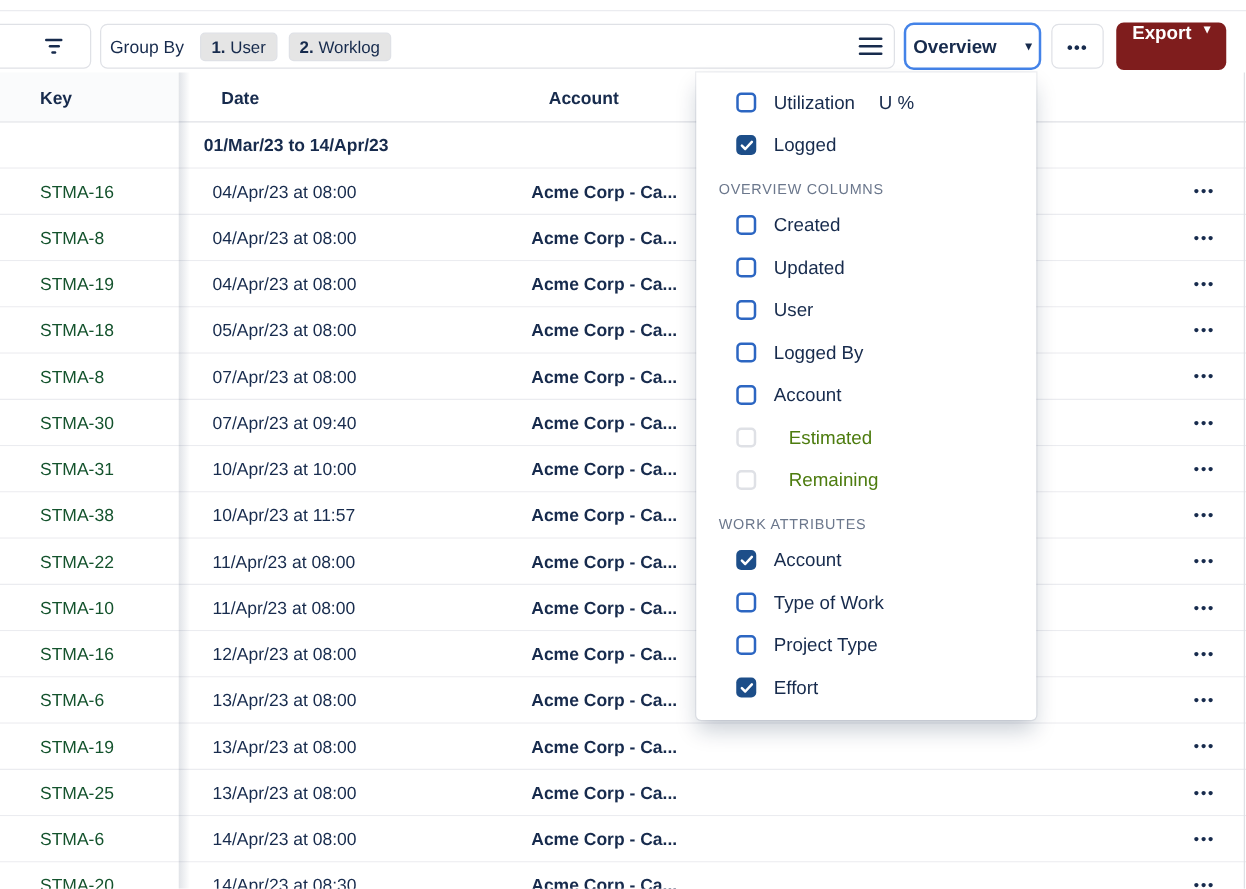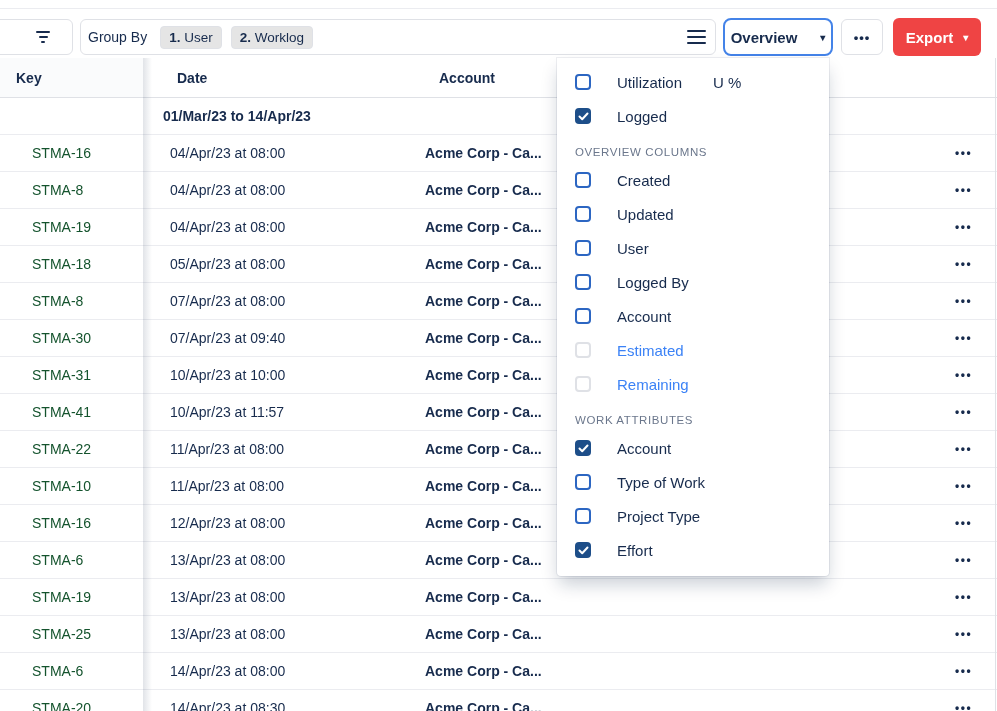--- a/index.html
+++ b/index.html
@@ -24,51 +24,51 @@
   .chip b{font-weight:700;}
   .gb-spacer{flex:1;}
   .hamburger{display:flex;flex-direction:column;gap:3.5px;cursor:pointer;padding:4px 2px;}
   .hamburger i{display:block;width:19px;height:2.6px;border-radius:1px;background:#172B4D;}
 
   .overview-btn{left:723px;top:18px;width:110px;height:38px;box-sizing:border-box;position:absolute;
     background:#fff;border:2px solid #4483E8;border-radius:8px;display:flex;align-items:center;justify-content:center;
     gap:23px;font-size:15px;font-weight:600;color:#172B4D;cursor:pointer;}
   .caret{font-size:10px;line-height:1;transform:translateY(1px);}
   .more-btn{left:841px;top:19px;width:42px;height:36px;justify-content:center;cursor:pointer;font-weight:700;letter-spacing:1px;font-size:13px;}
-  .export-btn{position:absolute;left:893px;top:18px;width:88px;height:38px;box-sizing:border-box;background:#ef4444;
-    border:none;border-radius:6px;color:#fff;font-weight:700;font-size:15px;display:flex;align-items:center;justify-content:center;gap:10px;cursor:pointer;}
+  .export-btn{position:absolute;left:893px;top:18px;width:88px;height:38px;box-sizing:border-box;background:#7f1d1d;
+    border:none;border-radius:6px;color:#fff;font-weight:700;font-size:15px;display:flex;justify-content:center;gap:10px;cursor:pointer;}
   .export-btn .caret{color:#fff;}
 
   
   .table{position:absolute;top:58px;left:0;width:997px;font-size:14px;}
   .grid{display:grid;grid-template-columns:143px 262px 1fr 64px;align-items:center;}
   .thead{height:39px;border-bottom:1px solid #DFE1E6;font-weight:700;}
   .th{padding-left:20px;margin-left:14px;}
-  .th-key{padding-left:16px;background:#FAFBFC;height:39px;display:flex;align-items:center;}
+  .th-key{padding-left:32px;background:#FAFBFC;height:39px;display:flex;align-items:center;}
   .period-row{height:36px;border-bottom:1px solid #EBECF0;font-weight:700;}
   .period-row .cell{grid-column:2;padding-left:20px;}
   .row{height:36px;border-bottom:1px solid #EBECF0;background:#fff;}
   .cell-key{padding-left:32px;}
   .cell-key a{color:#14532d;text-decoration:none;cursor:pointer;}
   .cell-date{padding-left:27px;}
   .cell-account{padding-left:20px;font-weight:700;white-space:nowrap;overflow:hidden;}
   .cell-actions{padding-left:22px;font-weight:700;letter-spacing:1.5px;font-size:12px;cursor:pointer;color:#172B4D;white-space:nowrap;}
   .key-shadow{position:absolute;left:143px;top:58px;width:9px;height:653px;z-index:5;pointer-events:none;
     background:linear-gradient(to right,rgba(23,43,77,0.13),rgba(23,43,77,0));}
   .right-edge{position:absolute;left:995px;top:58px;width:1px;height:653px;background:#DFE1E6;}
 
   
   .dropdown{position:absolute;left:557px;top:58px;width:272px;z-index:10;background:#fff;box-sizing:border-box;
     border-radius:0 0 4px 4px;padding:7px 0 9px;
     box-shadow:0 0 0 1px rgba(9,30,66,0.07),0 10px 18px -2px rgba(9,30,66,0.22);}
-  .dd-item{height:34px;display:flex;align-items:center;padding:0 18px;gap:26px;font-size:15px;cursor:pointer;}
+  .dd-item{height:34px;display:flex;align-items:center;padding:0 32px;gap:14px;font-size:15px;cursor:pointer;}
   .dd-item .lbl{white-space:nowrap;}
   .dd-item .sfx{margin-left:5px;white-space:nowrap;}
   .dd-item.disabled{cursor:default;}
-  .dd-item.disabled .lbl{color:#3b82f6;}
+  .dd-item.disabled .lbl{color:#4d7c0f;margin-left:12px;}
   .cb{width:16px;height:16px;box-sizing:border-box;border-radius:4px;flex:none;display:flex;align-items:center;justify-content:center;}
   .cb.unchecked{border:2px solid #2C66C2;background:#fff;}
   .cb.checked{background:#1D4E89;}
   .cb.disabled{border:2px solid #DFE1E6;background:#fff;}
   .dd-section{padding:13px 18px 5px;font-size:11.5px;font-weight:400;color:#6B778C;letter-spacing:0.6px;}
 </style>
 </head>
 <body>
 
 <div class="topline"></div>
@@ -161,21 +161,21 @@
   </div>
 
   <div class="grid row">
     <div class="cell-key"><a>STMA-31</a></div>
     <div class="cell-date">10/Apr/23 at 10:00</div>
     <div class="cell-account">Acme Corp - Ca...</div>
     <div class="cell-actions">•••</div>
   </div>
 
   <div class="grid row">
-    <div class="cell-key"><a>STMA-41</a></div>
+    <div class="cell-key"><a>STMA-38</a></div>
     <div class="cell-date">10/Apr/23 at 11:57</div>
     <div class="cell-account">Acme Corp - Ca...</div>
     <div class="cell-actions">•••</div>
   </div>
 
   <div class="grid row">
     <div class="cell-key"><a>STMA-22</a></div>
     <div class="cell-date">11/Apr/23 at 08:00</div>
     <div class="cell-account">Acme Corp - Ca...</div>
     <div class="cell-actions">•••</div>

